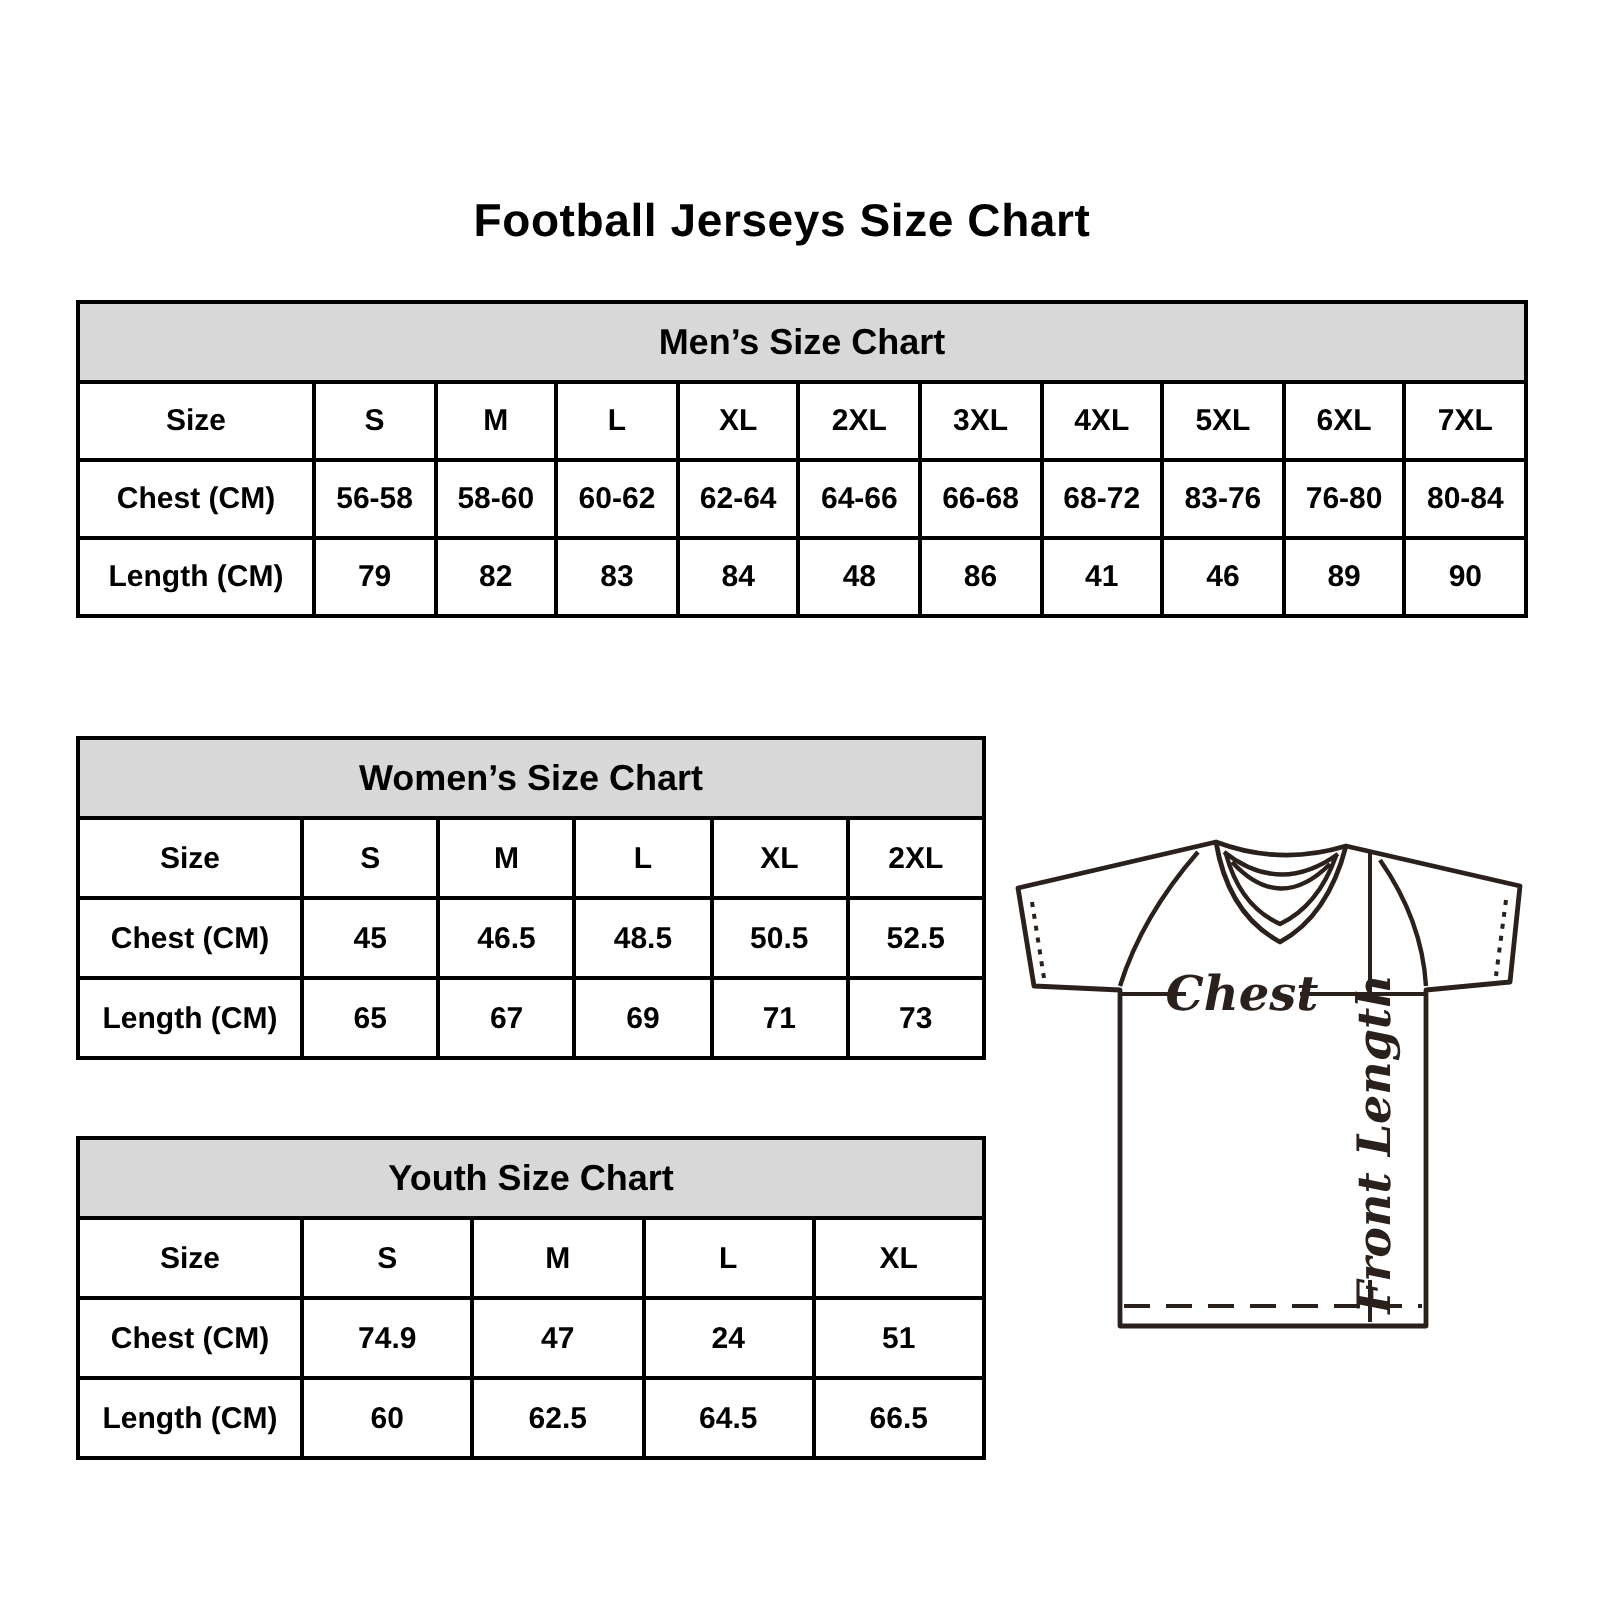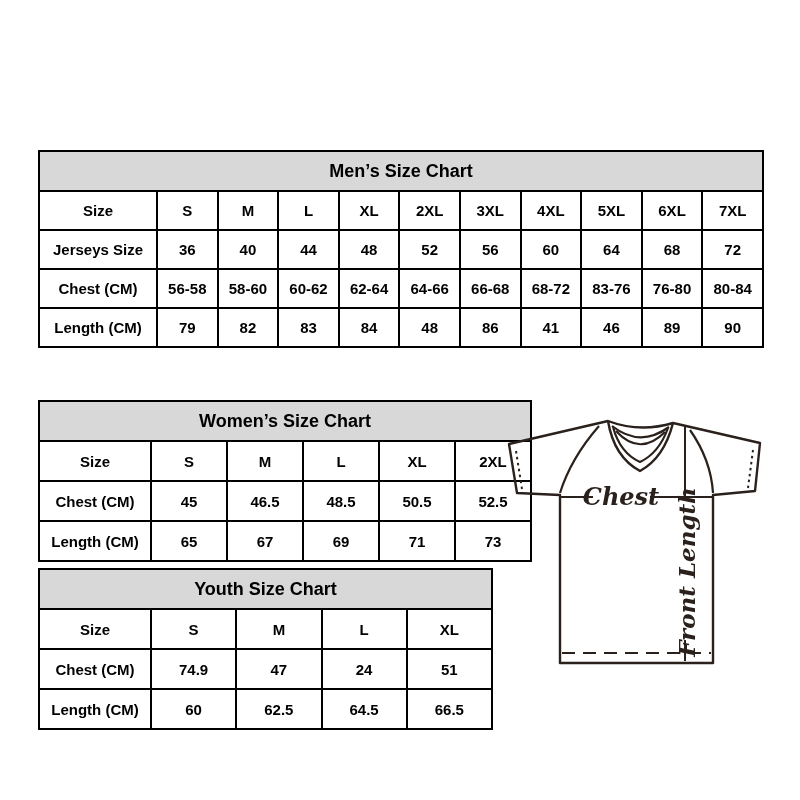--- a/index.html
+++ b/index.html
@@ -17,36 +17,37 @@
     font-weight:700; color:#000000;
   }
   .tbl th, .tbl td {
     border:2px solid #000; text-align:center; vertical-align:middle; padding:0;
   }
   .tbl th.thead { background:#d8d8d8; font-size:18px; height:40px; }
   .tbl td { font-size:15px; }
   #mens   { left:38px; top:150px; width:726px; }
   #mens td { height:39px; }
   #mens col.lblcol { width:118px; }
-  #womens { left:38px; top:368px; width:494px;margin-top:32px; }
+  #womens { left:38px; top:368px; width:455px; }
   #youth  { left:38px; top:568px; width:455px; }
   #womens td, #youth td { height:40px; }
   #womens col.lblcol, #youth col.lblcol { width:112px; }
   #jersey { position:absolute; left:500px; top:400px; }
   #jersey path, #jersey line { fill:none; stroke:#2a211c; stroke-linejoin:round; stroke-linecap:butt; }
   .meas-text {
     font-family:"DejaVu Serif", serif; font-style:italic; font-weight:700;
     fill:#2a211c; stroke:none;
   }
 </style>
 </head>
 <body>
 
 <div class="page">
 
+  <div class="title">Football Jerseys Size Chart</div>
 
   <table class="tbl" id="mens">
     <colgroup>
         <col class="lblcol">
         <col span="10">
       </colgroup>
     <thead>
       <tr>
         <th class="thead" colspan="11">Men’s Size Chart</th>
       </tr>
@@ -57,33 +58,20 @@
         <td>S</td>
         <td>M</td>
         <td>L</td>
         <td>XL</td>
         <td>2XL</td>
         <td>3XL</td>
         <td>4XL</td>
         <td>5XL</td>
         <td>6XL</td>
         <td>7XL</td>
-      </tr>
-      <tr>
-        <td>Jerseys Size</td>
-        <td>36</td>
-        <td>40</td>
-        <td>44</td>
-        <td>48</td>
-        <td>52</td>
-        <td>56</td>
-        <td>60</td>
-        <td>64</td>
-        <td>68</td>
-        <td>72</td>
       </tr>
       <tr>
         <td>Chest (CM)</td>
         <td>56-58</td>
         <td>58-60</td>
         <td>60-62</td>
         <td>62-64</td>
         <td>64-66</td>
         <td>66-68</td>
         <td>68-72</td>

